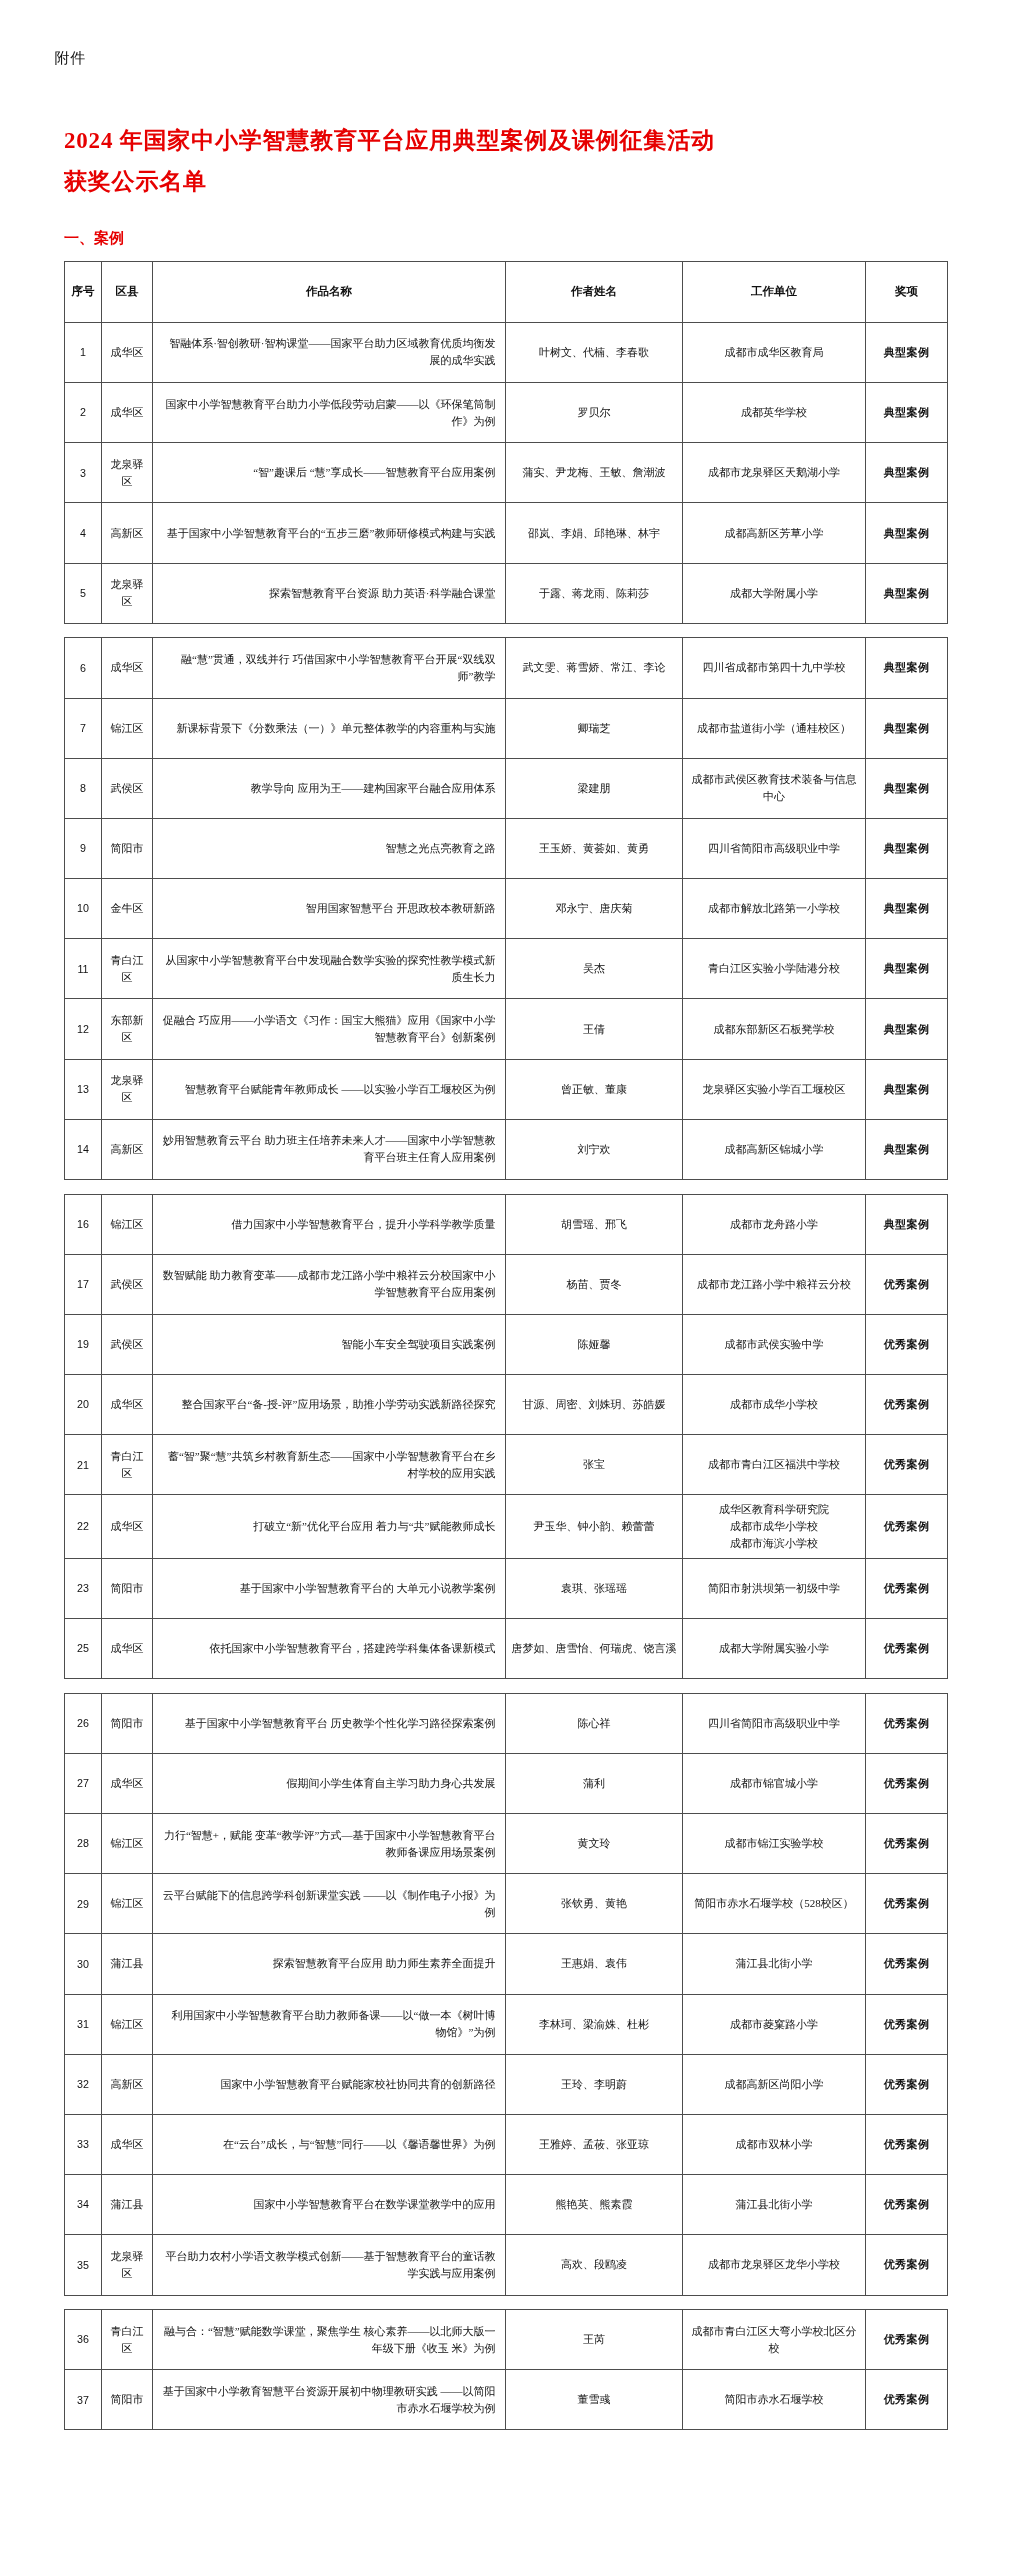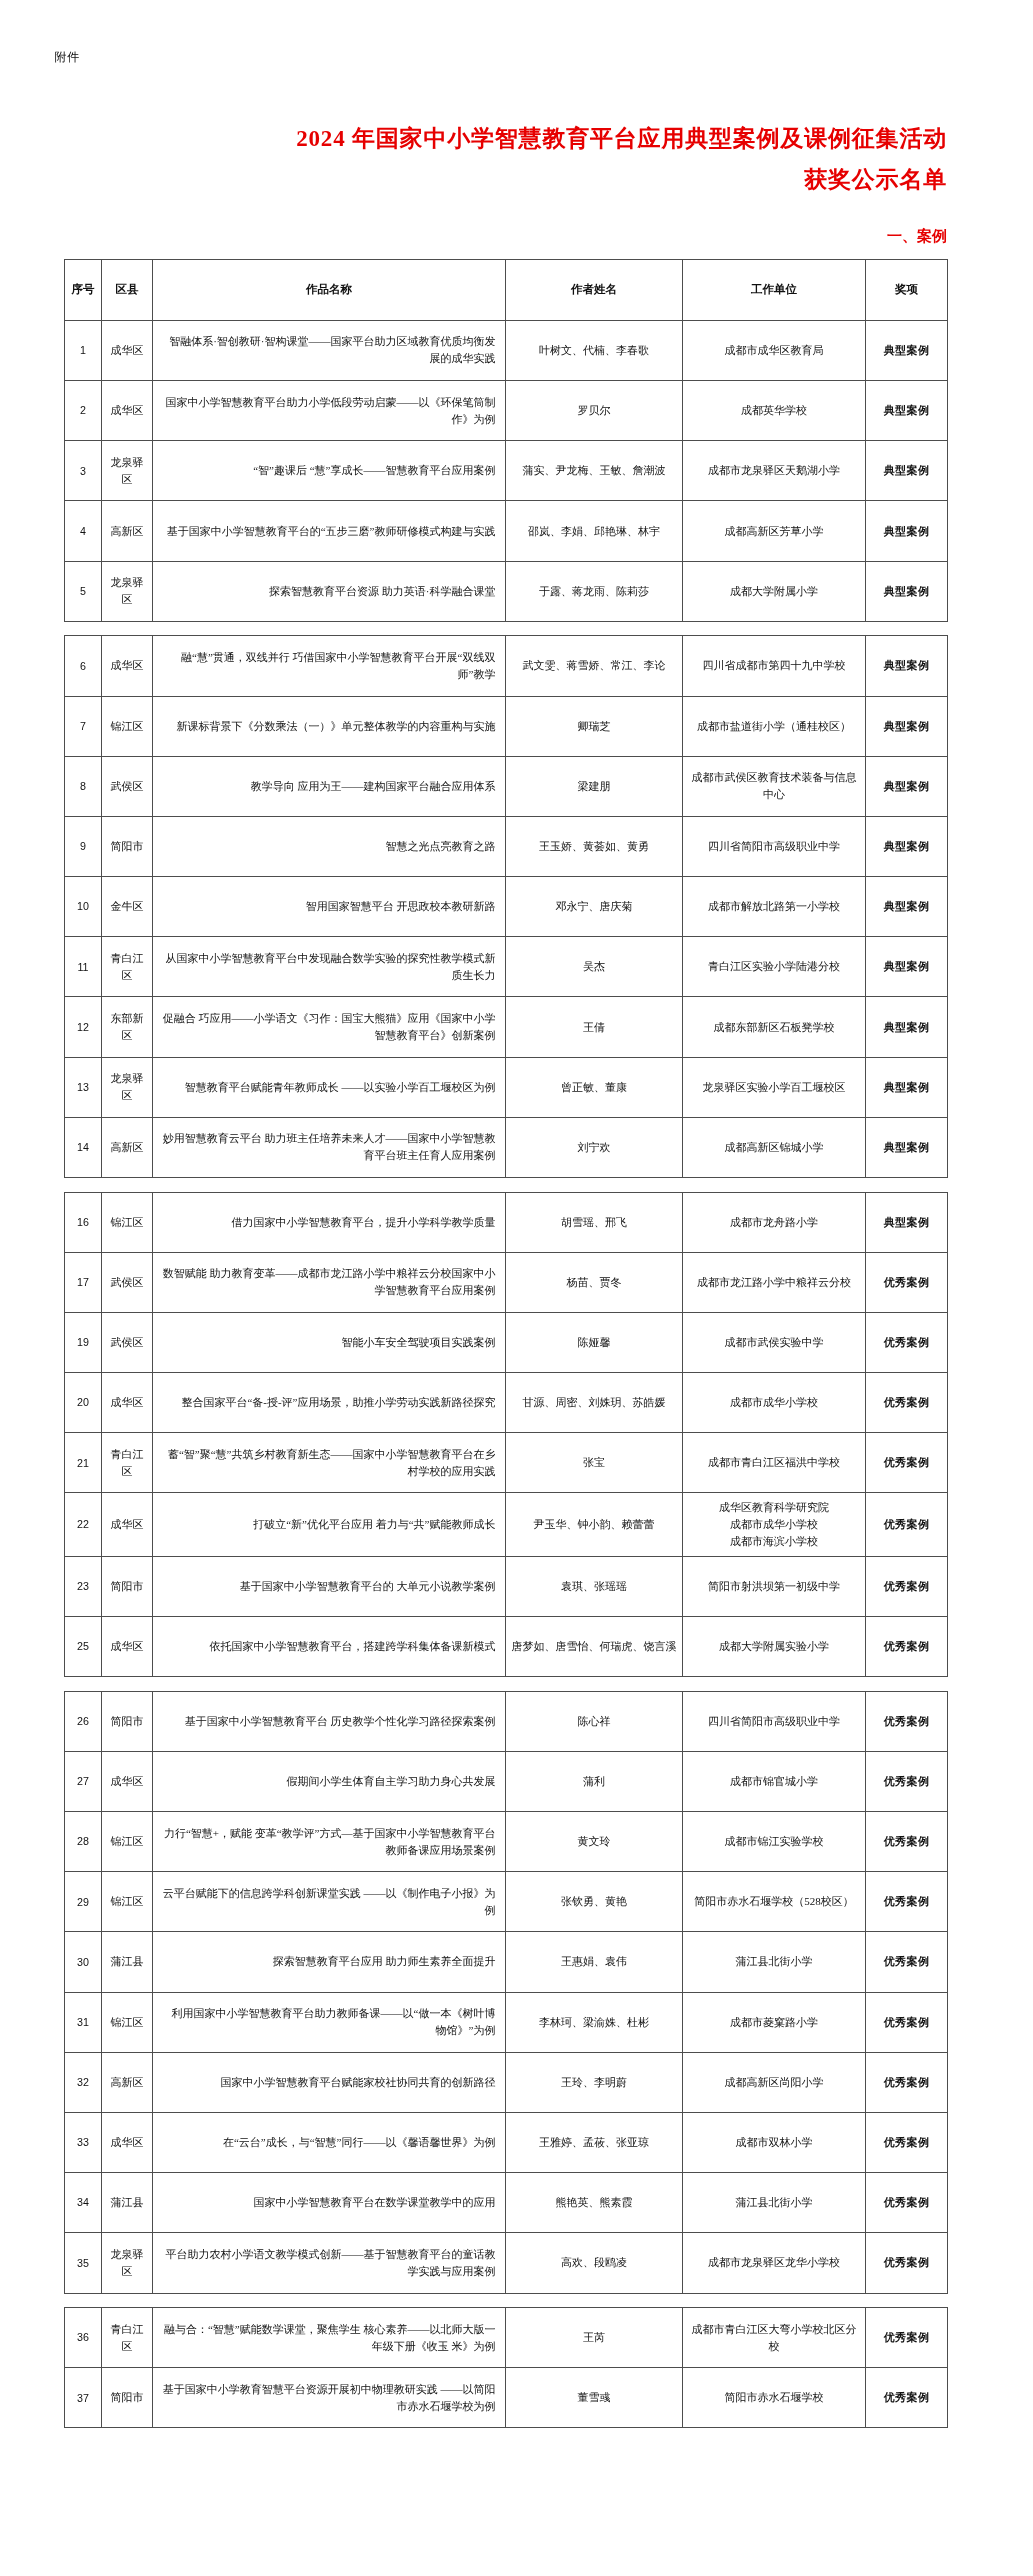--- a/index.html
+++ b/index.html
@@ -2,27 +2,27 @@
 <html style="font-size:12.7px"><head>
 <meta charset="utf-8">
 <style>
   html,body{margin:0;padding:0;background:#ffffff;}
   body{
     width:1034px;min-height:2576px;
     font-family:"Liberation Serif","DejaVu Serif",serif;
     color:#111;
   }
   .page{padding:49px 87px 32px 64px;}
-  .attachment{font-size:12px;margin-left:-9.5px;letter-spacing:0.8px;}
+  .attachment{font-size:15px;margin-left:-9.5px;letter-spacing:0.8px;}
   .doc-title{
-    margin-top:52px;text-align:right;font-weight:bold;
+    margin-top:52px;text-align:left;font-weight:bold;
     font-size:23px;line-height:41px;letter-spacing:0.8px;
   }
   .section-heading{
-    margin-top:27px;margin-bottom:12.7px;text-align:right;
+    margin-top:27px;margin-bottom:12.7px;text-align:left;
     font-weight:bold;font-size:15px;
   }
   table.awards{
     border-collapse:collapse;table-layout:fixed;width:882px;
     margin:0 0 13.5px 0;border:1.6px solid #3f3f3f;
   }
   table.awards:last-child{margin-bottom:0;}
   .awards th,.awards td{
     border:0.8px solid #4d4d4d;
     font-size:11px;line-height:1.55;

